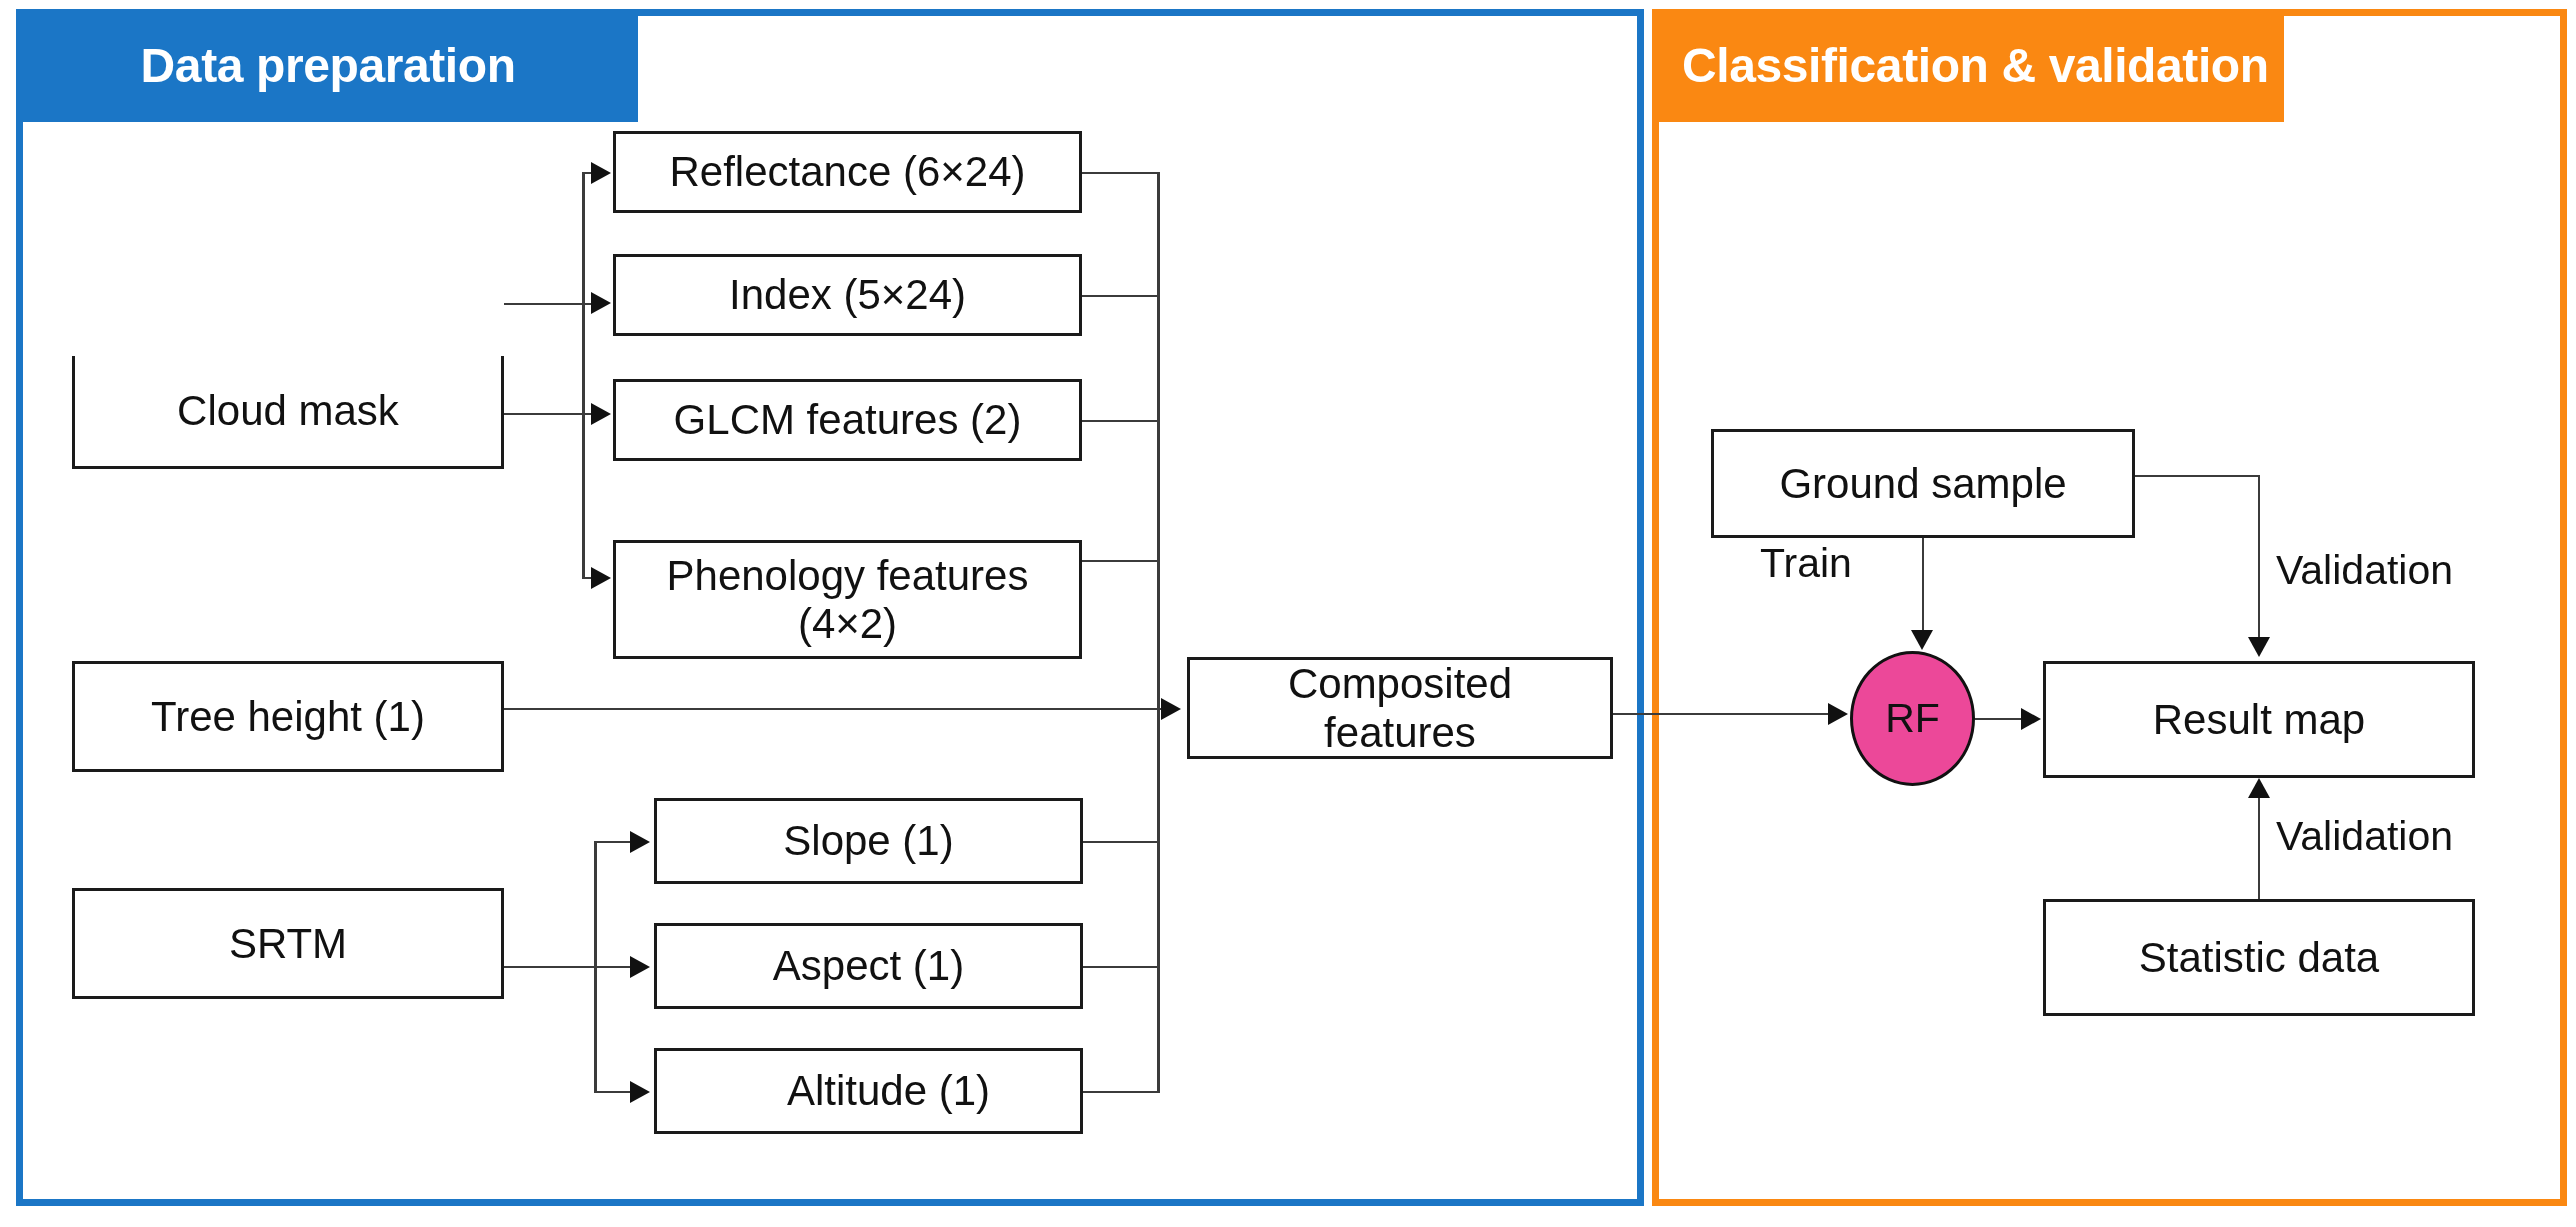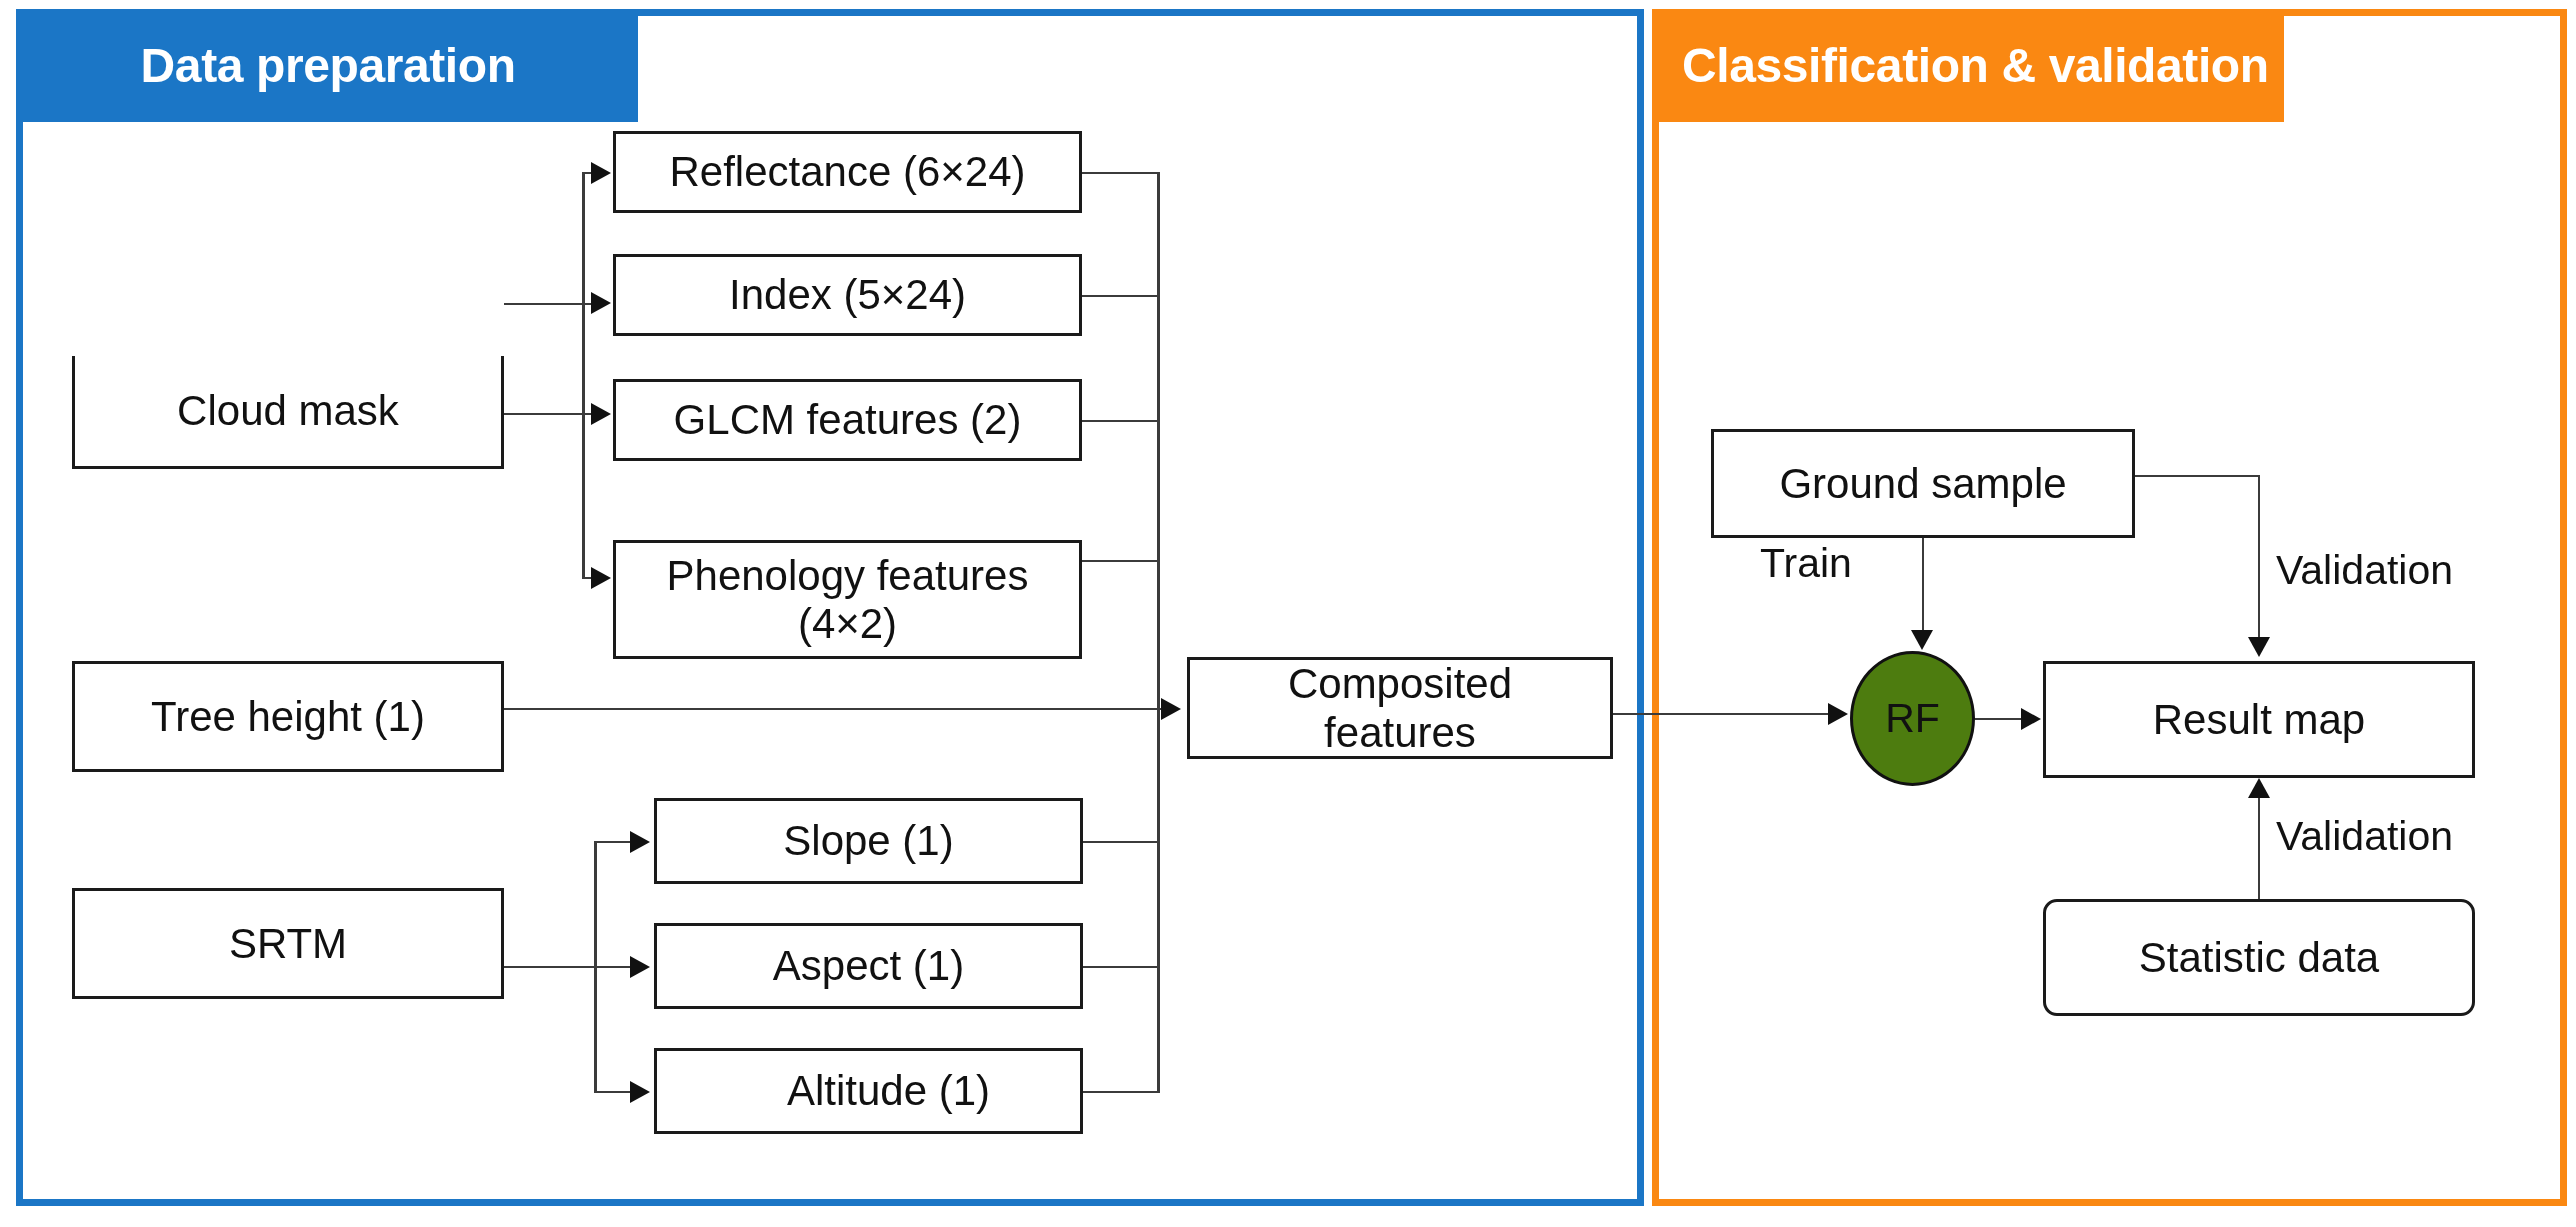--- a/index.html
+++ b/index.html
@@ -80,21 +80,21 @@
     line-height: 1.12;
     font-weight: 400;
     z-index: 4;
   }
   .fbox span { display: block; padding: 0 7.8px; }
 
   
   .fcircle {
     position: absolute;
     box-sizing: border-box;
-    background: #4d7c0f;
+    background: #ec4899;
     border: 3.9px solid #111111;
     border-radius: 50%;
     display: flex;
     align-items: center;
     justify-content: center;
     font-size: 41px;
     color: #111111;
     z-index: 4;
   }
 
@@ -200,21 +200,21 @@
   </div>
 
   <div class="fcircle" style="left:1850px; top:651px; width:125px; height:135px;">
     <span>RF</span>
   </div>
 
   <div class="fbox" style="left:2043px; top:661px; width:432px; height:117px;">
     <span>Result map</span>
   </div>
 
-  <div class="fbox" style="left:2043px; top:899px; width:432px; height:117px;border-radius:14px;">
+  <div class="fbox" style="left:2043px; top:899px; width:432px; height:117px;">
     <span>Statistic data</span>
   </div>
 
   <div class="hline" style="left:504px; top:303px; width:80px;"></div>
 
   <div class="hline" style="left:504px; top:413px; width:80px;"></div>
 
   <div class="vline" style="left:582px; top:172px; width:3.1px; height:407px;"></div>
 
   <div class="hline" style="left:582px; top:172px; width:17px;"></div>

